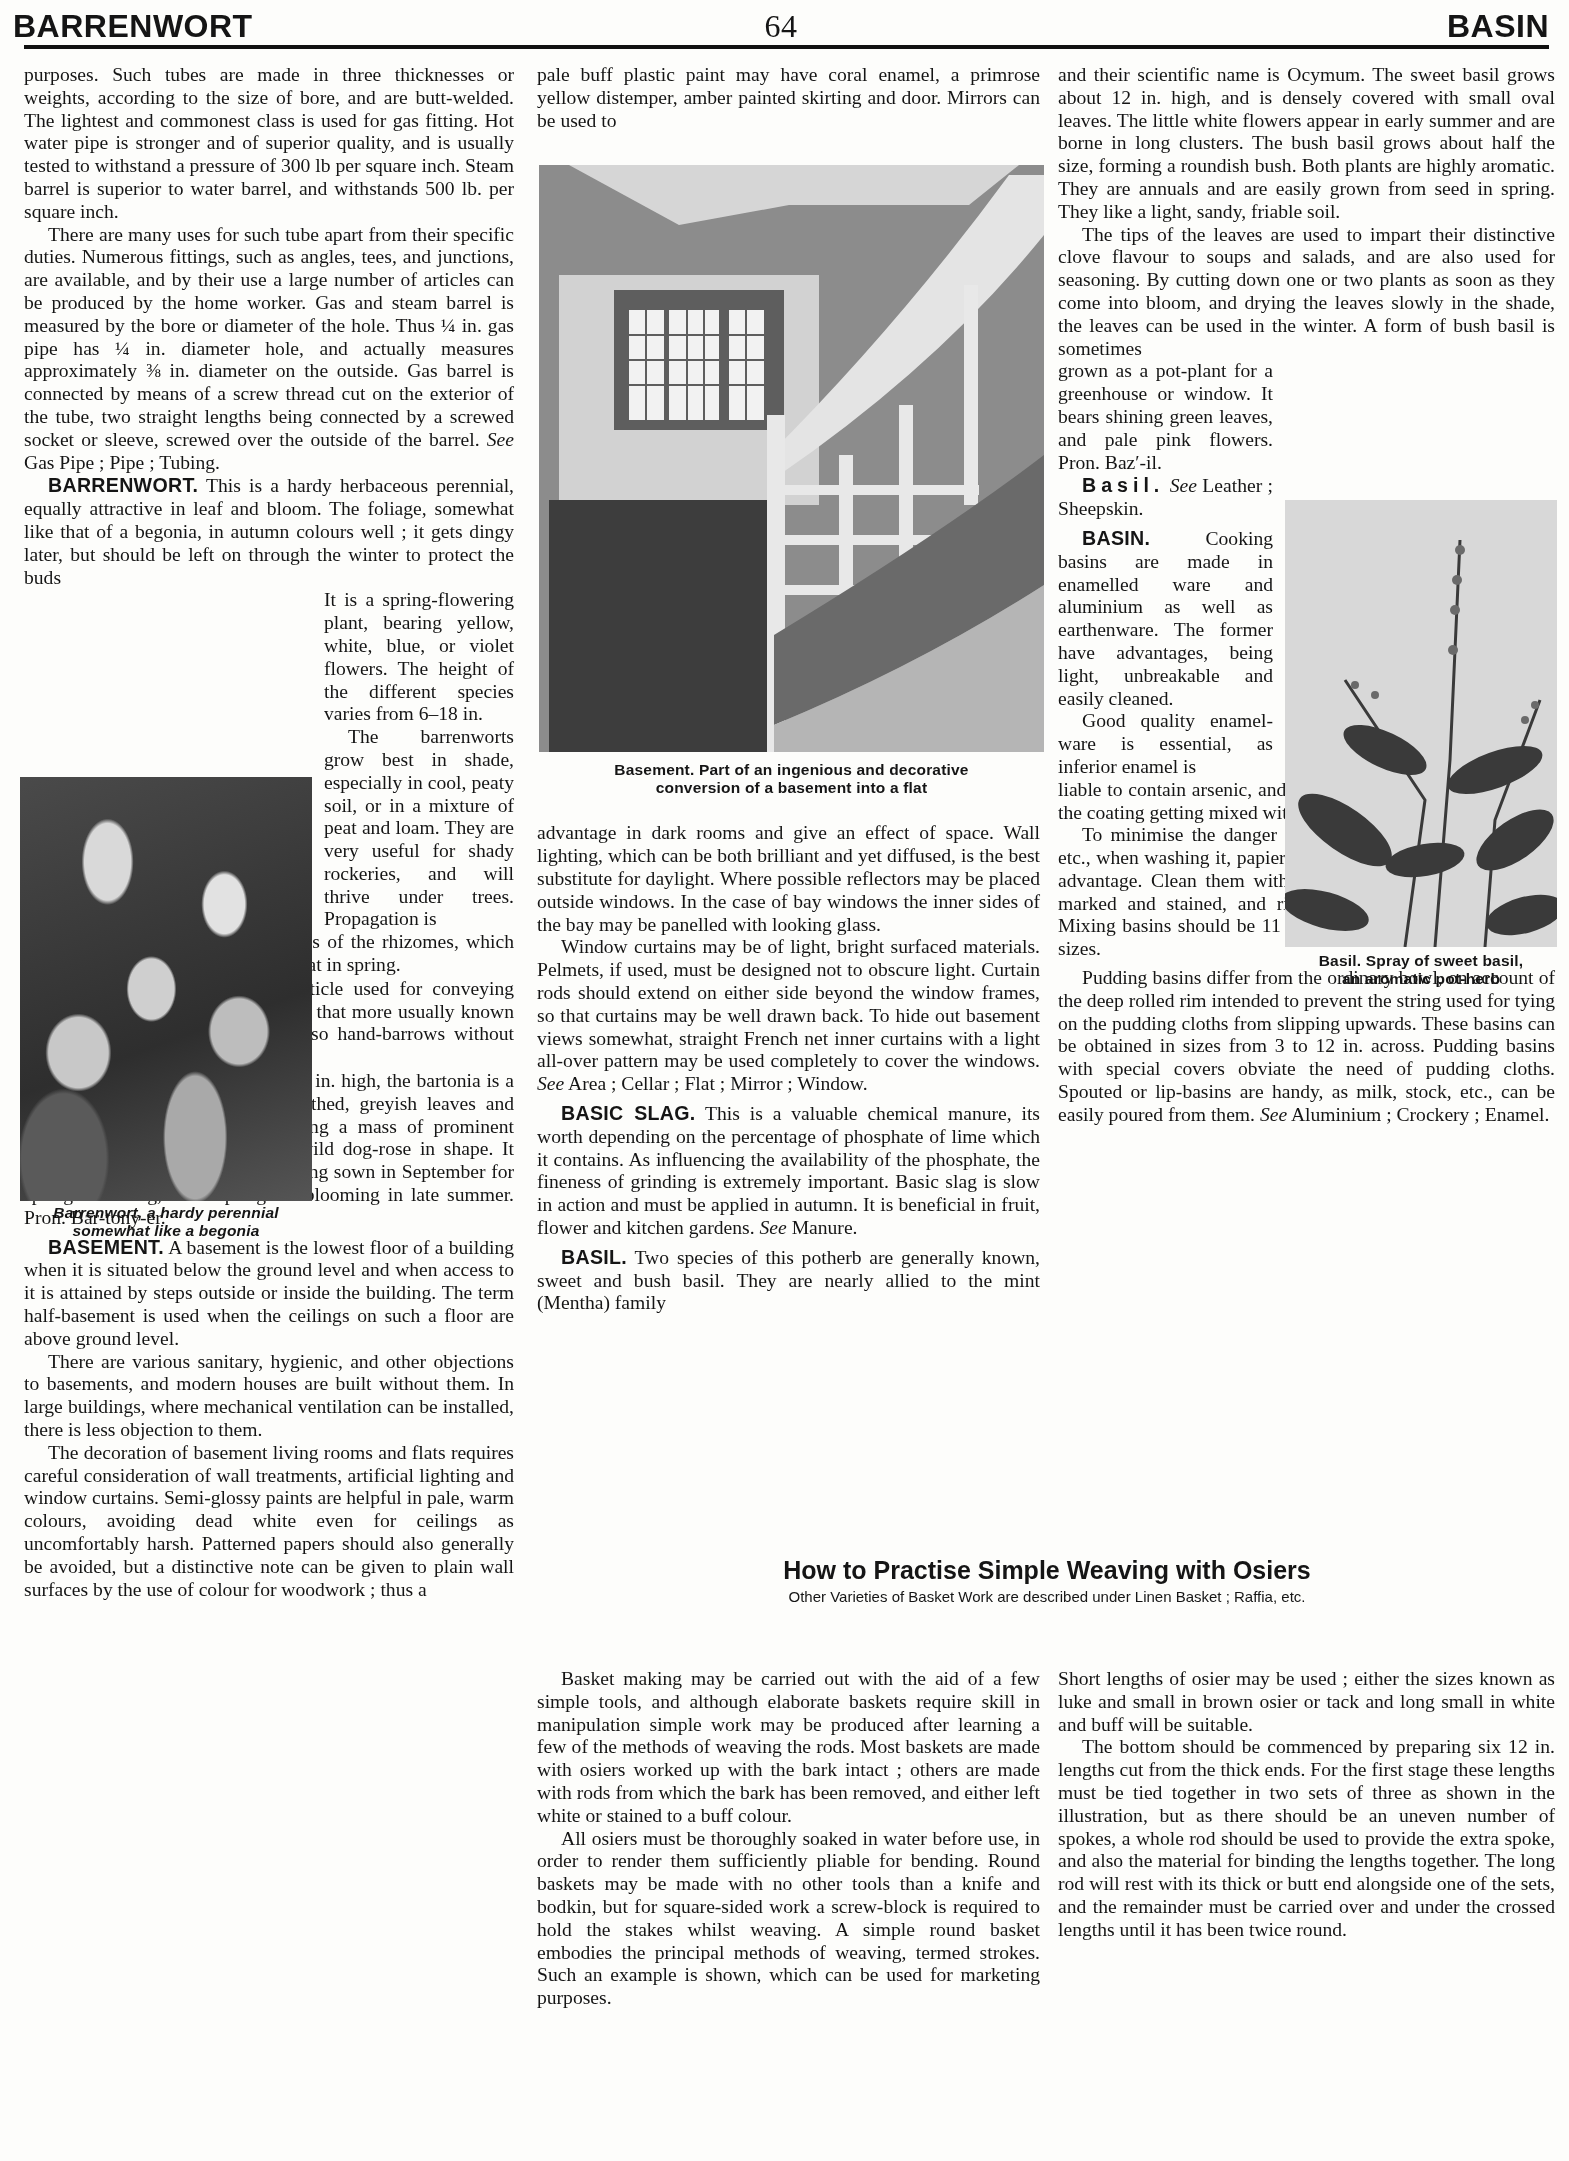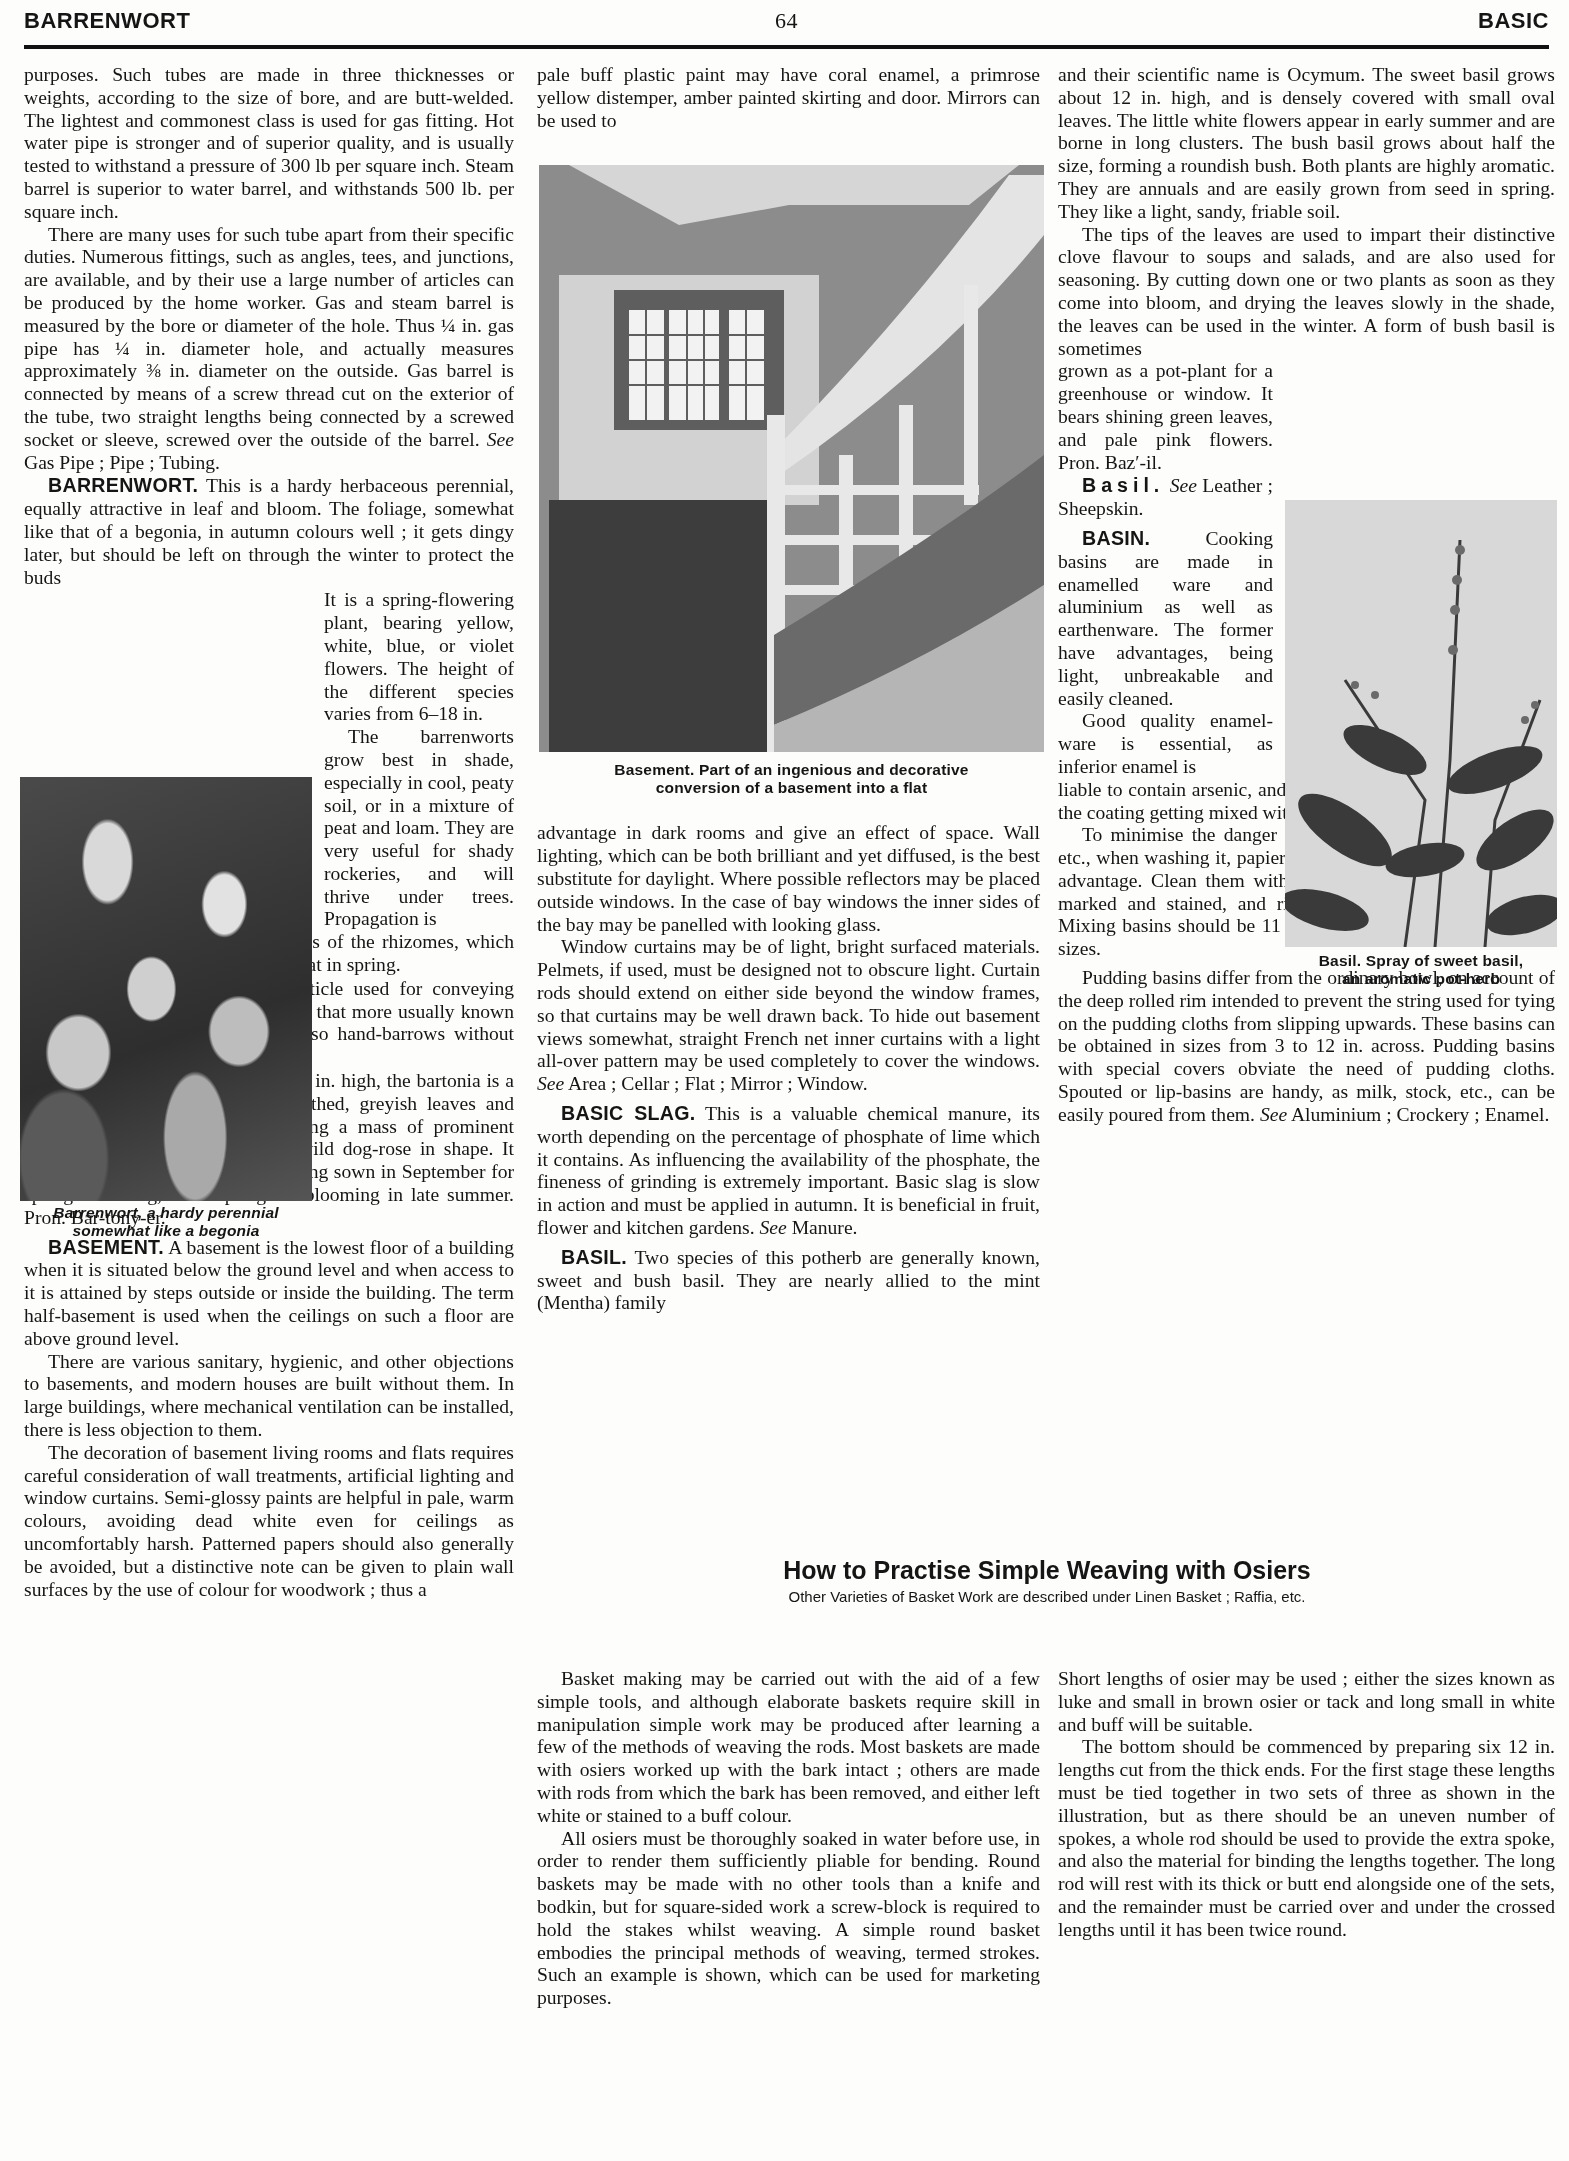--- a/index.html
+++ b/index.html
@@ -2,23 +2,23 @@
 <html><head>
 <meta charset="utf-8">
 <style>
   html, body { margin: 0; padding: 0; background: #fdfdfb; }
   body {
     width: 1569px; height: 2161px; position: relative; overflow: hidden;
     font-family: "Liberation Serif", "DejaVu Serif", serif;
     color: #151515;
   }
   .running-head {
-    position: absolute; left: 24px; right: 20px; top: 8px; height: 34px;
+    position: absolute; left: 13px; right: 20px; top: 8px; height: 34px;
     font-family: "Liberation Sans", "DejaVu Sans", sans-serif;
-    font-weight: bold; font-size: 22px; letter-spacing: 0.5px;
+    font-weight: bold; font-size: 32px; letter-spacing: 0.5px;
   }
   .running-head .left { position: absolute; left: 0; top: 0; }
   .running-head .center { position: absolute; left: 0; right: 0; text-align: center; top: 0; font-weight: normal; font-family: "Liberation Serif", serif; }
   .running-head .right { position: absolute; right: 0; top: 0; }
   .head-rule { position: absolute; left: 24px; right: 20px; top: 45px; height: 4px; background: #111; }
 
   .col { position: absolute; font-size: 19.6px; line-height: 22.8px; text-align: justify; }
   .col p { margin: 0; text-indent: 24px; }
   .col p.noindent { text-indent: 0; }
   .col p.gap { margin-top: 6px; }
@@ -77,21 +77,21 @@
   }
   #basket-col-a { left: 537px; top: 1668px; width: 503px; }
   #basket-col-b { left: 1058px; top: 1668px; width: 497px; }
 </style>
 </head>
 <body>
 
 <div class="running-head">
   <span class="left">BARRENWORT</span>
   <span class="center">64</span>
-  <span class="right">BASIC</span>
+  <span class="right">BASIN</span>
 </div>
 <div class="head-rule"></div>
 
 <div class="col" id="col-left">
   <p class="noindent">purposes. Such tubes are made in three thicknesses or weights, according to the size of bore, and are butt-welded. The lightest and commonest class is used for gas fitting. Hot water pipe is stronger and of superior quality, and is usually tested to withstand a pressure of 300 lb per square inch. Steam barrel is superior to water barrel, and withstands 500 lb. per square inch.</p>
   <p><span>There are many uses for such tube apart from their specific duties. Numerous fittings, such as angles, tees, and junctions, are available, and by their use a large number of articles can be produced by the home worker. Gas and steam barrel is measured by the bore or diameter of the hole. Thus ¼ in. gas pipe has ¼ in. diameter hole, and actually measures approximately ⅜ in. diameter on the outside. Gas barrel is connected by means of a screw thread cut on the exterior of the tube, two straight lengths being connected by a screwed socket or sleeve, screwed over the outside of the barrel.</span> <em class="see">See</em> <span>Gas Pipe ; Pipe ; Tubing.</span></p>
   <p><span class="hw">BARRENWORT.</span> <span>This is a hardy herbaceous perennial, equally attractive in leaf and bloom. The foliage, somewhat like that of a begonia, in autumn colours well ; it gets dingy later, but should be left on through the winter to protect the buds</span></p>
   <div style="margin-left:300px; margin-top:0;">
     <p class="noindent">It is a spring-flowering plant, bearing yellow, white, blue, or violet flowers. The height of the different species varies from 6–18 in.</p>
     <p>The barrenworts grow best in shade, especially in cool, peaty soil, or in a mixture of peat and loam. They are very useful for shady rockeries, and will thrive under trees. Propagation is</p>

